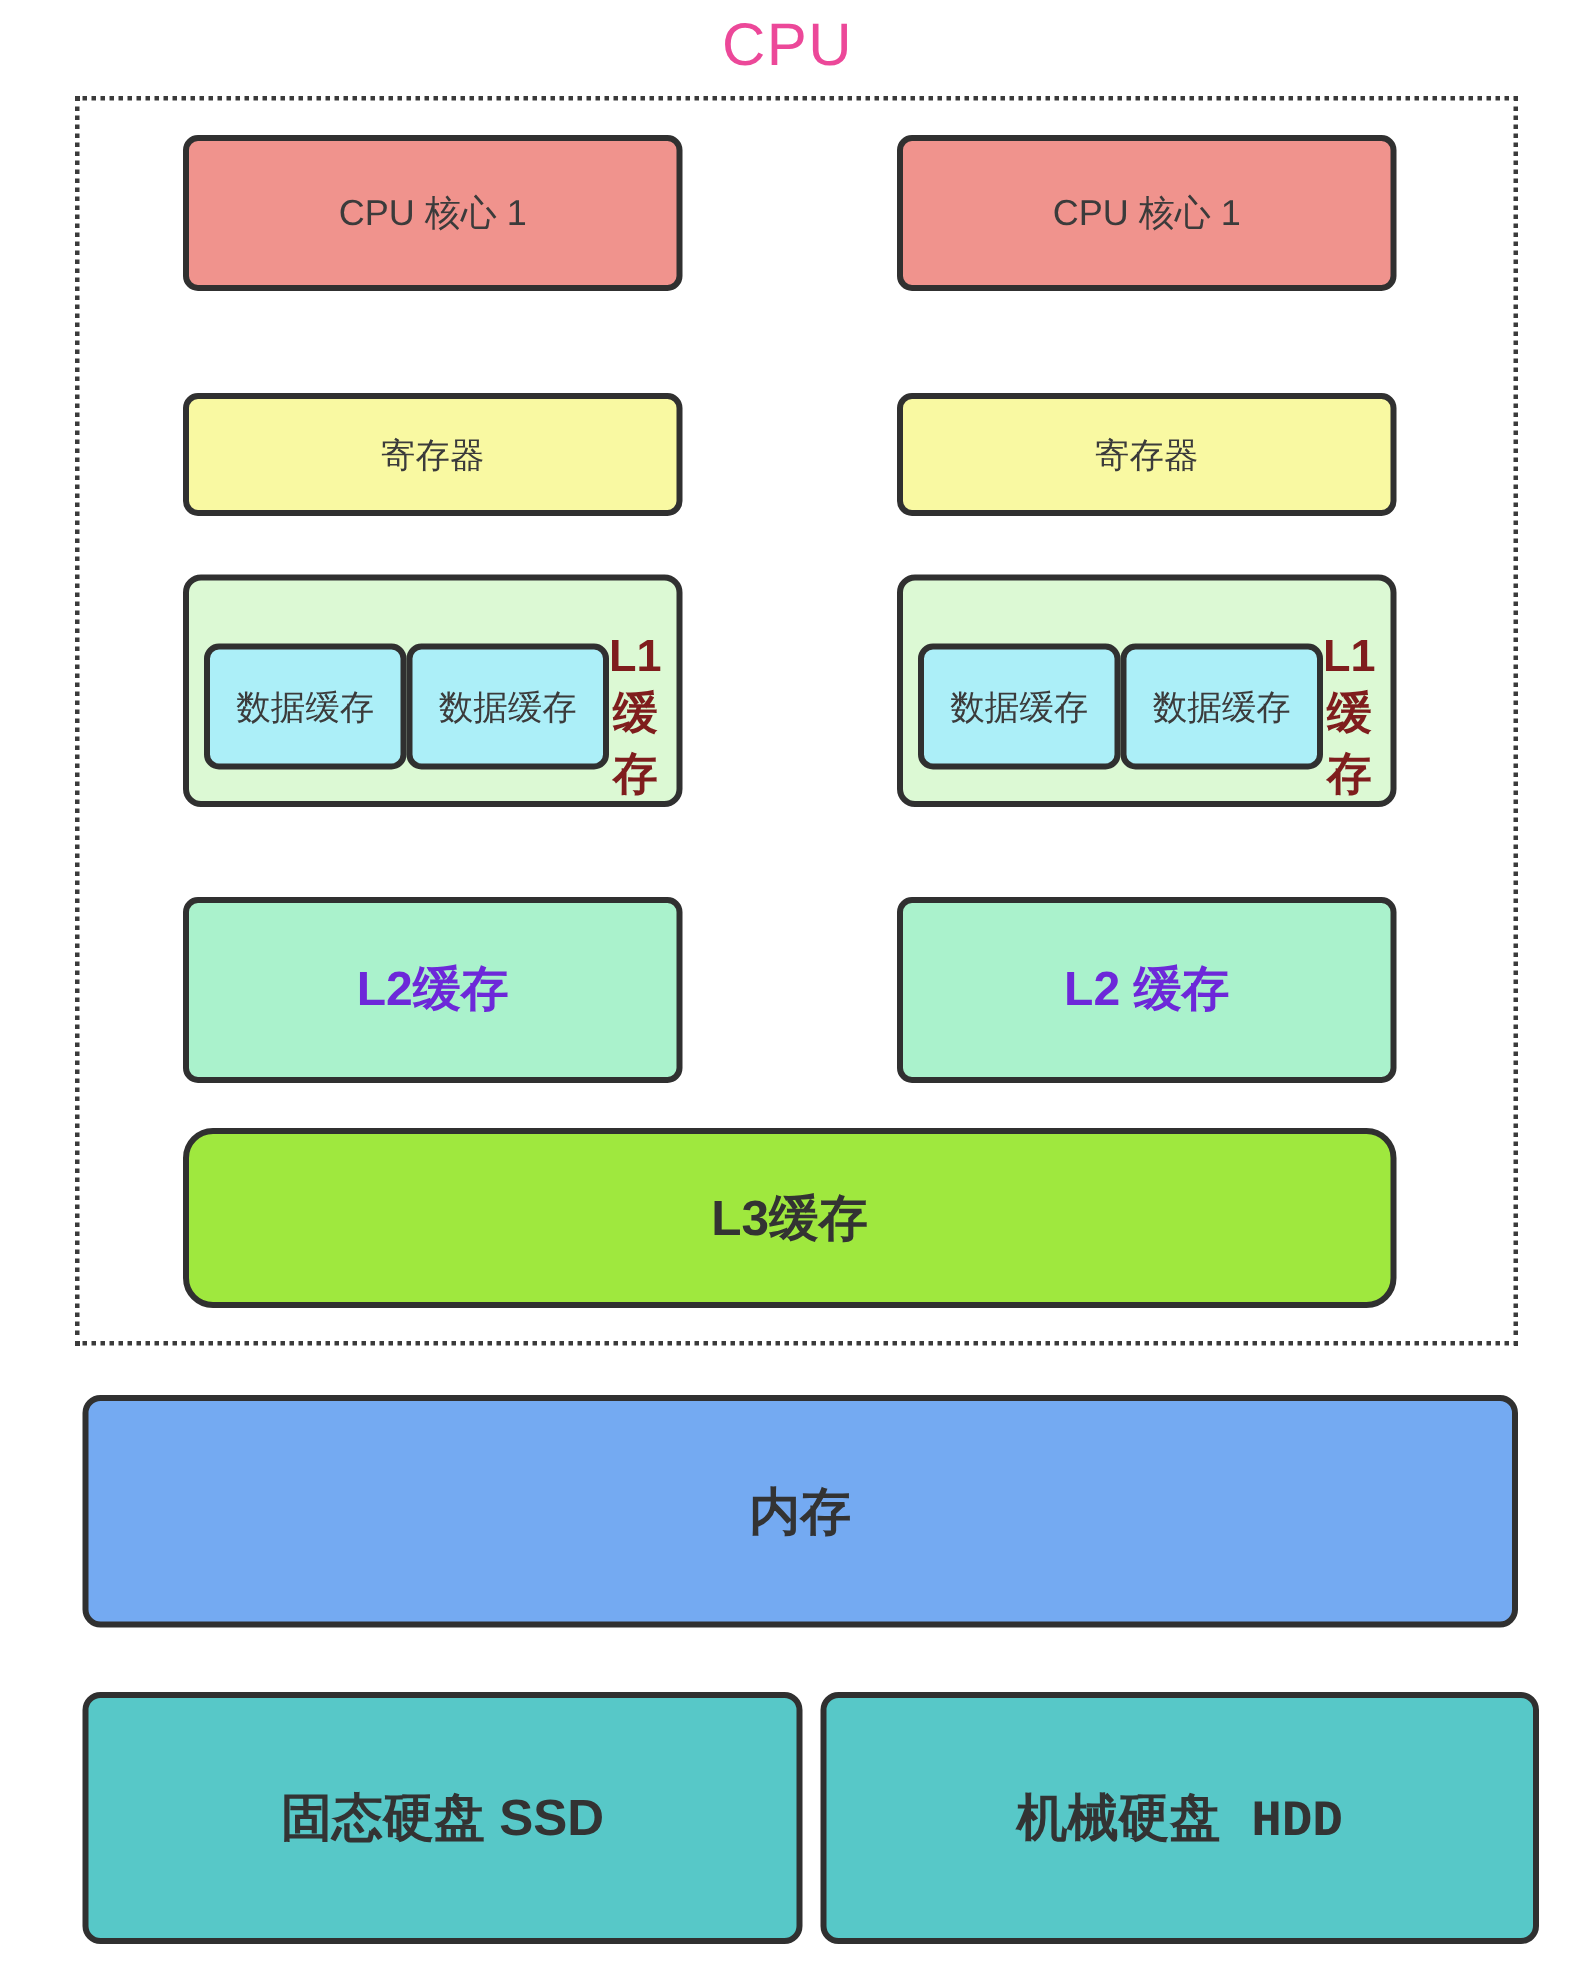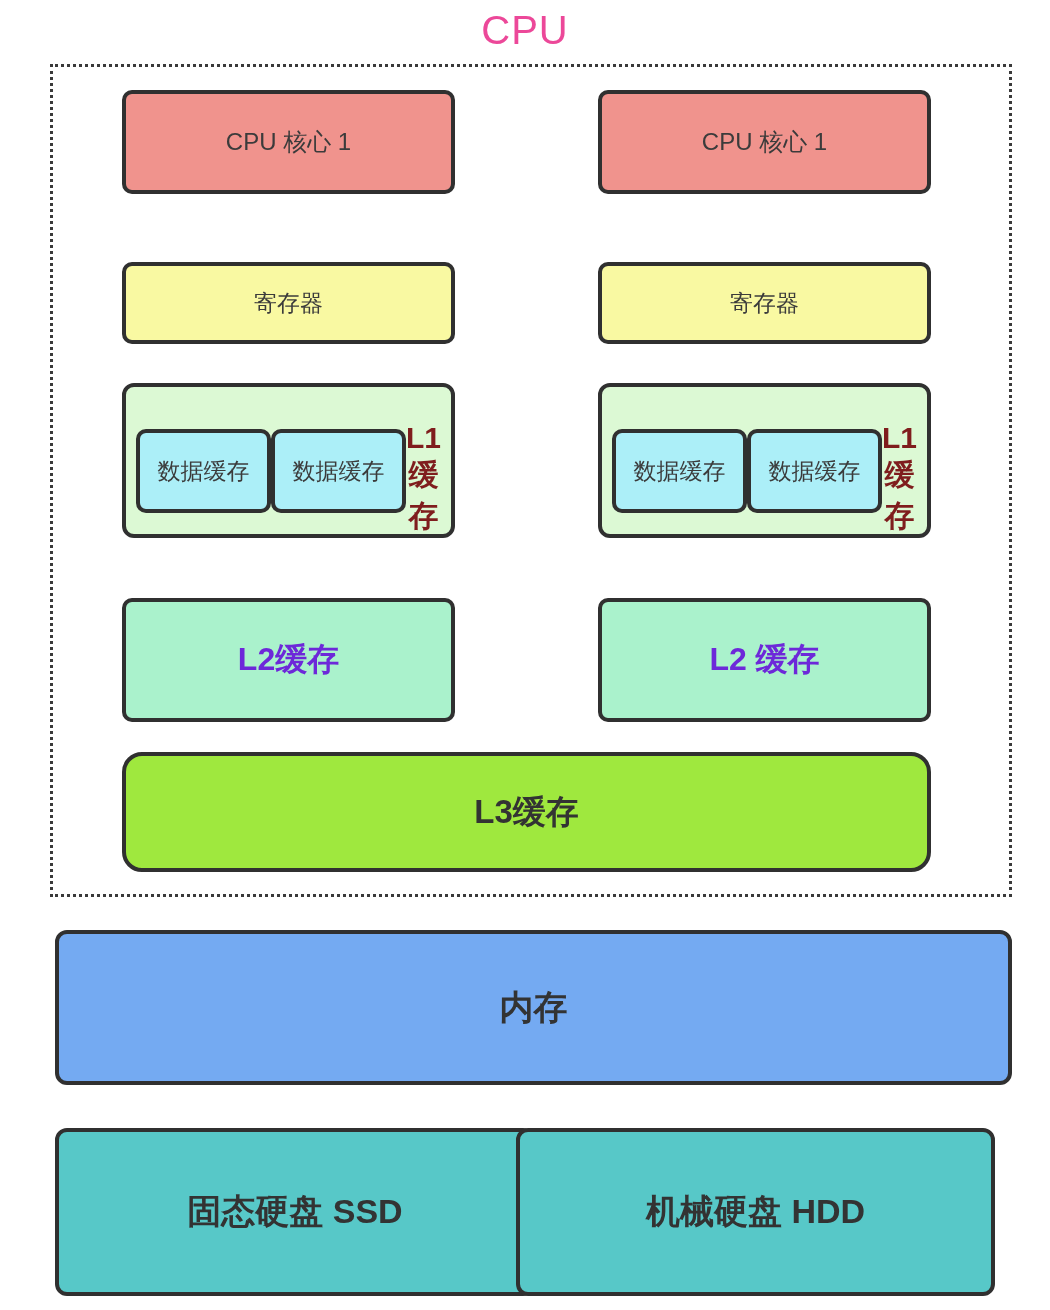--- a/index.html
+++ b/index.html
@@ -116,21 +116,21 @@
   }
   .storage {
     top: 1128px; height: 168px;
     background: var(--teal, #57c8c8);
     border-radius: 12px;
     font-size: 34px;
     font-weight: bold;
     color: #333333;
   }
   .ssd { left: 55px; width: 480px; }
-  .hdd { left: 516px; width: 479px; }
+  .hdd { left: 547px; width: 479px; font-family: Liberation Mono, monospace; }
 </style>
 </head>
 <body>
 
 <div class="canvas">
 
   <div class="page-title">CPU</div>
 
   <div class="cpu-outline"></div>
 

